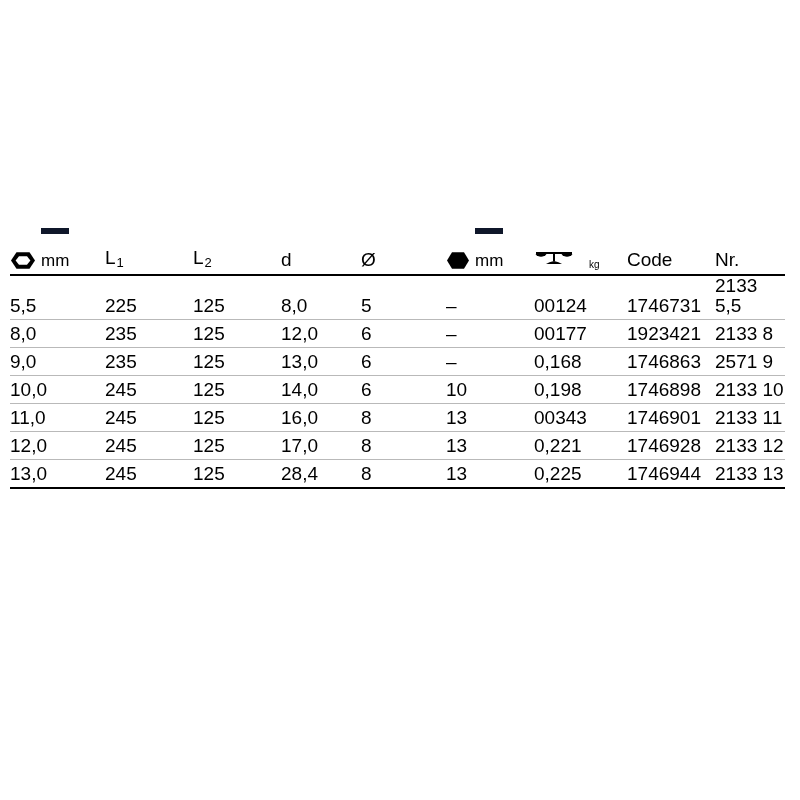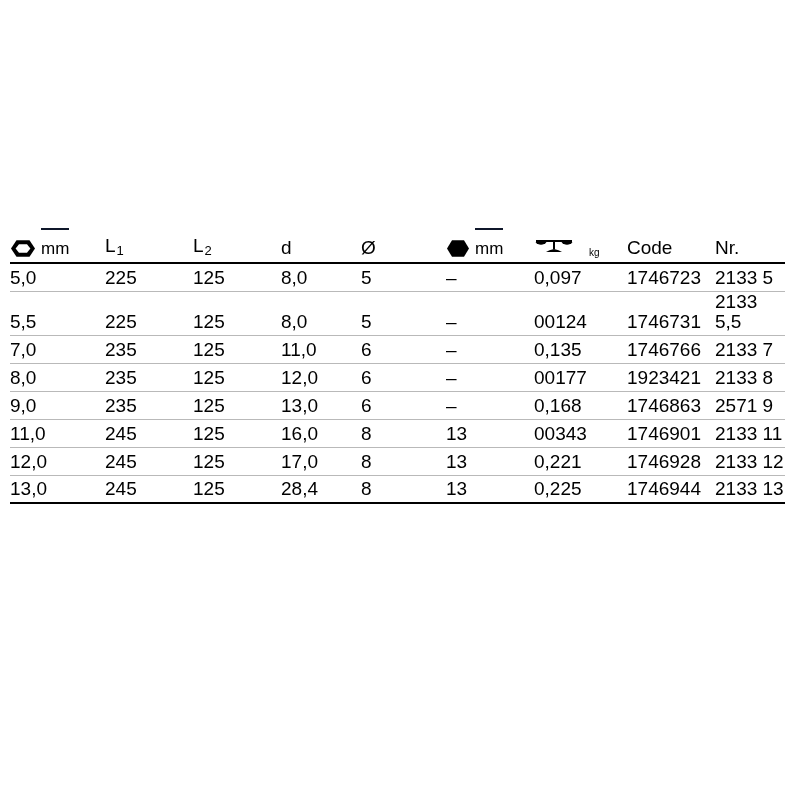--- a/index.html
+++ b/index.html
@@ -67,22 +67,22 @@
     font-weight: bold;
   }
 
   
   .hdr-icon-wrap {
     display: flex;
     align-items: flex-end;
     gap: 5px;
   }
   .mm-label {
-    border-top: 2px solid #0f172a;
-    padding-top: 10px;
+    border-top: 6px solid #0f172a;
+    padding-top: 18px;
     font-size: 17px;
     line-height: 18px;
   }
   .sub {
     font-size: 13px;
     vertical-align: baseline;
     position: relative;
     top: 3px;
     left: 1px;
   }
@@ -148,53 +148,31 @@
             </span>
             <span class="kg-label">kg</span>
           </span>
         </th>
         <th>Code</th>
         <th>Nr.</th>
       </tr>
     </thead>
     <tbody>
       <tr>
-        <td class="size-col">5,0</td>
-        <td>225</td>
-        <td>125</td>
-        <td>8,0</td>
-        <td>5</td>
-        <td>–</td>
-        <td>0,097</td>
-        <td>1746723</td>
-        <td>2133 5</td>
-      </tr>
-      <tr>
         <td class="size-col">5,5</td>
         <td>225</td>
         <td>125</td>
         <td>8,0</td>
         <td>5</td>
         <td>–</td>
         <td>00124</td>
         <td>1746731</td>
         <td>2133 5,5</td>
       </tr>
       <tr>
-        <td class="size-col">7,0</td>
-        <td>235</td>
-        <td>125</td>
-        <td>11,0</td>
-        <td>6</td>
-        <td>–</td>
-        <td>0,135</td>
-        <td>1746766</td>
-        <td>2133 7</td>
-      </tr>
-      <tr>
         <td class="size-col">8,0</td>
         <td>235</td>
         <td>125</td>
         <td>12,0</td>
         <td>6</td>
         <td>–</td>
         <td>00177</td>
         <td>1923421</td>
         <td>2133 8</td>
       </tr>
@@ -203,20 +181,31 @@
         <td>235</td>
         <td>125</td>
         <td>13,0</td>
         <td>6</td>
         <td>–</td>
         <td>0,168</td>
         <td>1746863</td>
         <td>2571 9</td>
       </tr>
       <tr>
+        <td class="size-col">10,0</td>
+        <td>245</td>
+        <td>125</td>
+        <td>14,0</td>
+        <td>6</td>
+        <td>10</td>
+        <td>0,198</td>
+        <td>1746898</td>
+        <td>2133 10</td>
+      </tr>
+      <tr>
         <td class="size-col">11,0</td>
         <td>245</td>
         <td>125</td>
         <td>16,0</td>
         <td>8</td>
         <td>13</td>
         <td>00343</td>
         <td>1746901</td>
         <td>2133 11</td>
       </tr>

